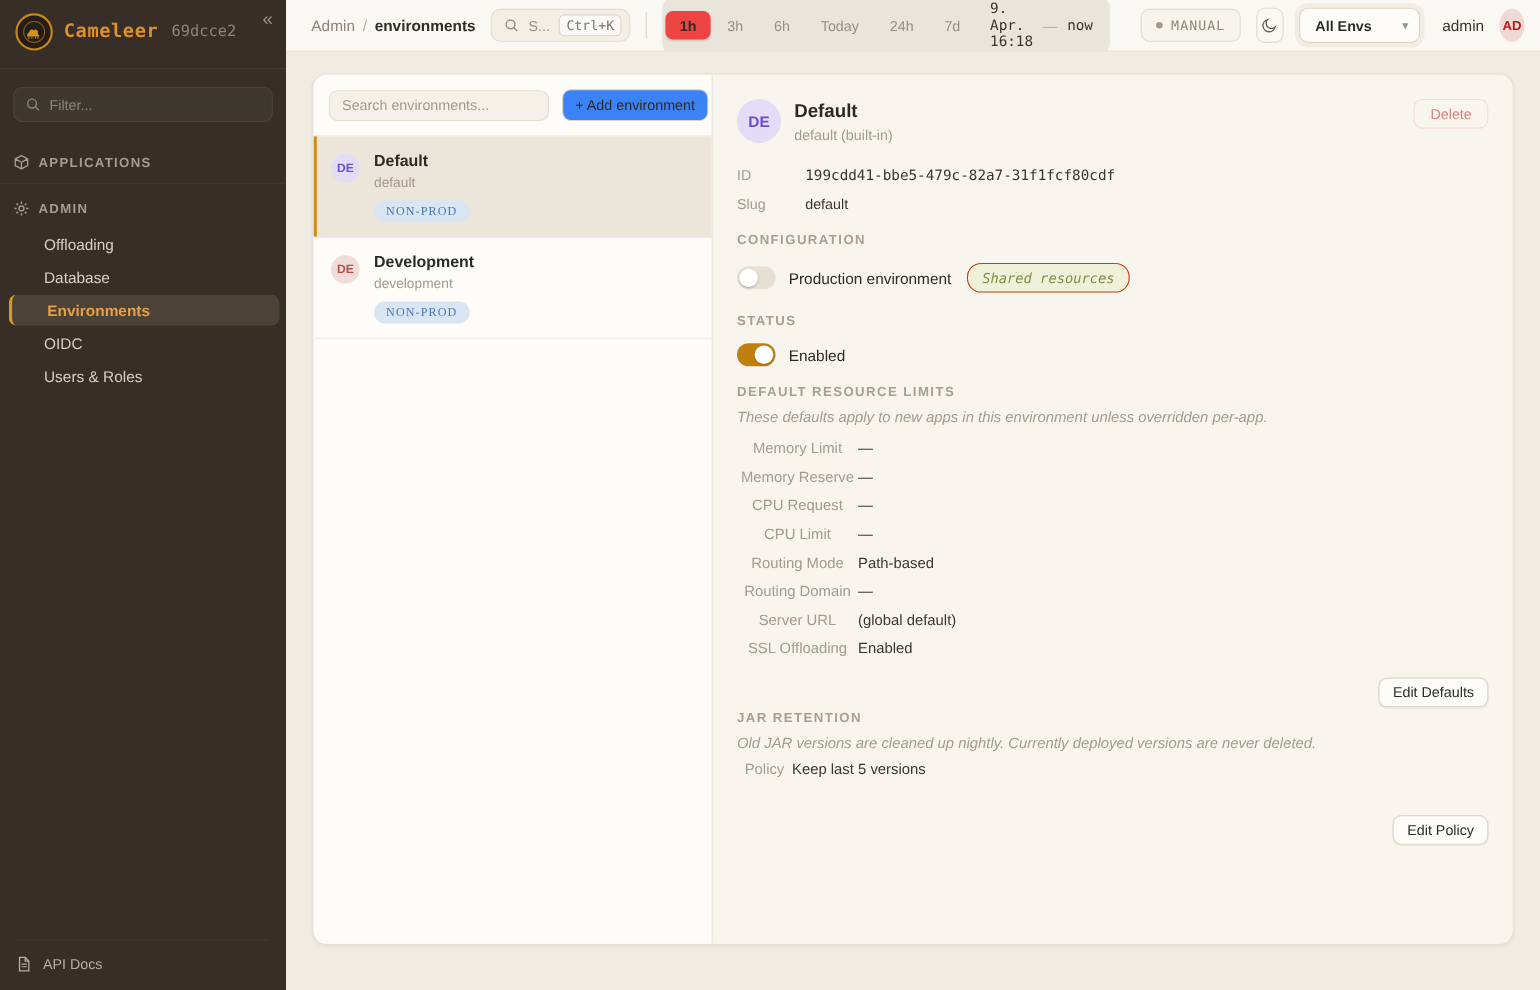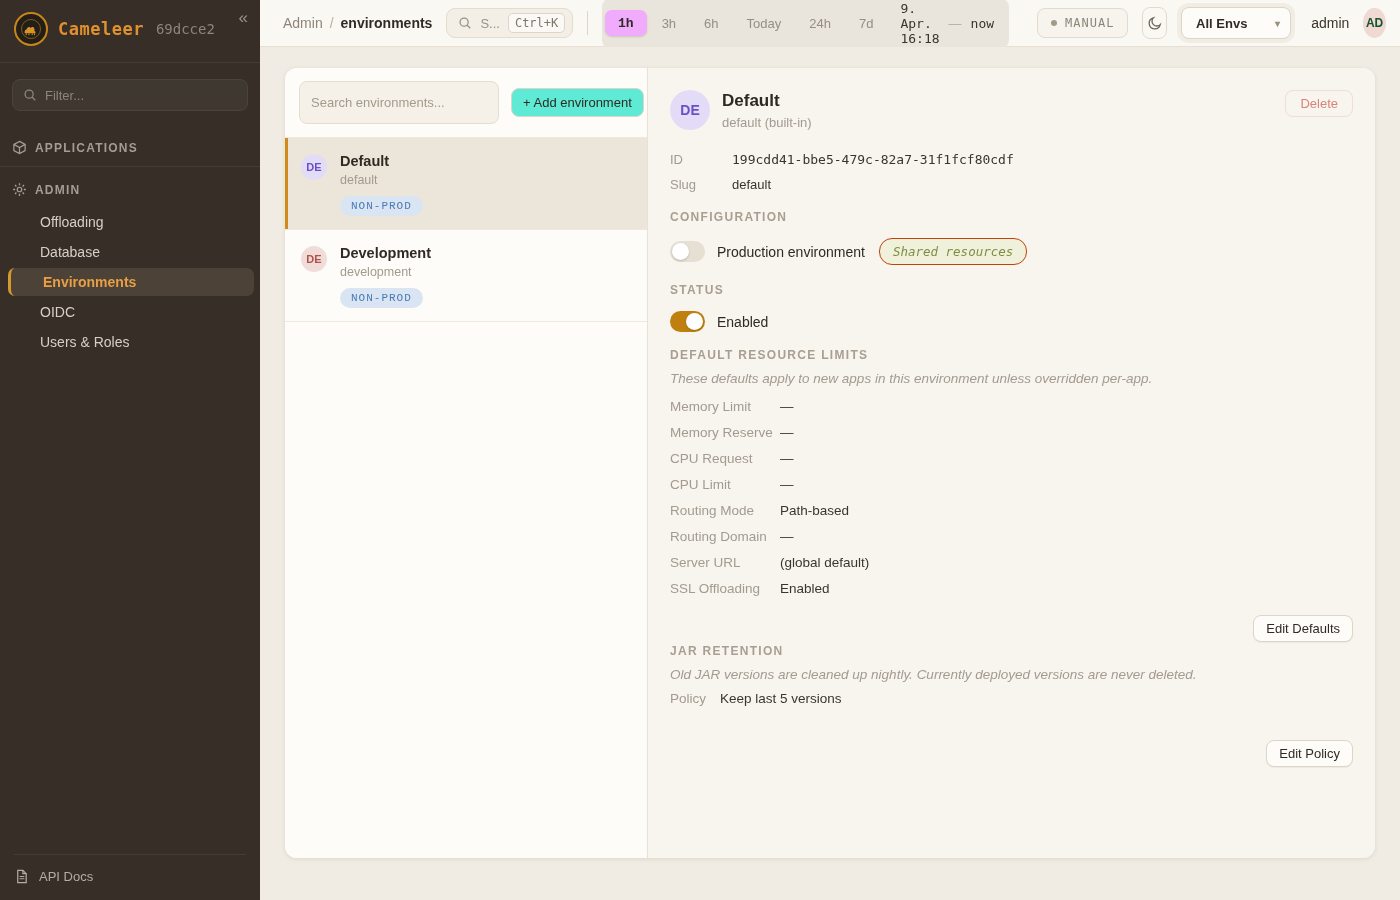--- a/index.html
+++ b/index.html
@@ -31,52 +31,52 @@
   .topbar { position:absolute; left:260px; top:0; width:1140px; height:47px; background:#faf8f3; border-bottom:1px solid #e6dfd2; display:flex; align-items:center; padding:0 14px 0 23px; gap:14px; }
   .crumb { display:flex; align-items:center; gap:7px; font-size:14px; white-space:nowrap; }
   .crumb .c-section { color:#8d8578; }
   .crumb .c-sep { color:#b8b0a2; }
   .crumb .c-page { color:#2f2a24; font-weight:bold; }
   .searchbtn { display:flex; align-items:center; gap:8px; height:30px; padding:0 7px 0 11px; background:#f3efe7; border:1px solid #e3dccf; border-radius:9px; color:#9a9183; font-size:13px; cursor:pointer; }
   .kbd { font-family:"DejaVu Sans Mono", monospace; font-size:12px; color:#7d766b; background:#fbf9f5; border:1px solid #ddd5c6; border-radius:5px; padding:2px 6px; }
   .vdiv { width:1px; height:24px; background:#ddd5c8; }
   .timegroup { display:flex; align-items:center; background:#eae5dc; border-radius:9px; padding:3px; gap:2px; }
   .tbtn { height:26px; padding:0 13px; display:flex; align-items:center; border-radius:7px; font-size:13px; color:#968e82; cursor:pointer; white-space:nowrap; }
-  .tbtn.active { background:#f0abfc; color:#2f2a24; font-weight:bold; box-shadow:0 1px 2px rgba(60,50,30,.18);font-family:Liberation Mono, monospace; }
+  .tbtn.active { background:#ef4444; color:#2f2a24; font-weight:bold; box-shadow:0 1px 2px rgba(60,50,30,.18); }
   .trange { display:flex; align-items:center; gap:9px; padding:0 12px; font-size:13px; }
   .trange .tfrom,.trange .tto { font-family:"DejaVu Sans Mono", monospace; color:#3a342c; }
   .trange .tsep { color:#b5ac9e; }
   .spacer { flex:1 1 auto; }
   .manual-badge { display:flex; align-items:center; gap:8px; height:30px; padding:0 13px; border:1px solid #e2dbcd; border-radius:8px; color:#8d8578; font-family:"DejaVu Sans Mono", monospace; font-size:12px; letter-spacing:1px; background:#f7f4ee; }
   .manual-badge .dot { width:6px; height:6px; border-radius:50%; background:#a39a8c; }
   .iconbtn { width:32px; height:32px; border:1px solid #e2dbcd; border-radius:8px; background:#faf8f3; display:flex; align-items:center; justify-content:center; cursor:pointer; }
   .env-select { display:flex; align-items:center; justify-content:space-between; width:137px; height:32px; background:#fdfcf9; border:1px solid #ddd5c6; border-radius:8px; padding:0 10px 0 14px; font-size:13px; font-weight:bold; color:#2f2a24; cursor:pointer; box-shadow:0 0 0 4px #f1ede4; }
   .env-select .chev { color:#9a9183; font-size:10px; }
   .username { font-size:14px; color:#3a342c; margin-left:6px; }
-  .avatar-sm { width:30px; height:30px; border-radius:50%; background:#f0d8d3; color:#14532d; font-size:12px; font-weight:bold; display:flex; align-items:center; justify-content:center; cursor:pointer; }
+  .avatar-sm { width:30px; height:30px; border-radius:50%; background:#f0d8d3; color:#b91c1c; font-size:12px; font-weight:bold; display:flex; align-items:center; justify-content:center; cursor:pointer; }
 
   
   .content { position:absolute; left:260px; top:47px; width:1140px; height:853px; background:#f1ece3; }
   .card { position:absolute; left:25px; top:21px; width:1090px; height:790px; background:#fdfcf9; border-radius:12px; box-shadow:0 1px 4px rgba(70,60,40,.13); display:flex; overflow:hidden; }
 
   
   .list-panel { width:363px; flex:0 0 auto; display:flex; flex-direction:column; border-right:1px solid #e8e2d6; background:#fdfcf9; }
   .list-head { display:flex; align-items:center; gap:12px; padding:13px 14px; border-bottom:1px solid #eee8dd; }
-  .env-search { flex:1 1 auto; height:43px; background:#f5f1e9; border:1px solid #e5ddd0; border-radius:8px; padding:0 11px; font-size:13px; color:#3a342c; font-family:"Liberation Sans", sans-serif; }
+  .env-search { flex:1 1 auto; height:28px; background:#f5f1e9; border:1px solid #e5ddd0; border-radius:8px; padding:0 11px; font-size:13px; color:#3a342c; font-family:"Liberation Sans", sans-serif; }
   .env-search::placeholder { color:#a39a8c; }
-  .add-btn { height:29px; padding:0 11px; background:#5eead4; border:1px solid #ddd5c6; border-radius:8px; font-size:13px; color:#2f2a24; white-space:nowrap; cursor:pointer;text-align:center; }
+  .add-btn { height:29px; padding:0 11px; background:#3b82f6; border:1px solid #ddd5c6; border-radius:8px; font-size:13px; color:#2f2a24; white-space:nowrap; cursor:pointer;text-align:center; }
   .env-item { position:relative; display:flex; gap:13px; padding:15px 16px 13px 16px; border-bottom:1px solid #eee8dd; cursor:pointer; }
   .env-item.selected { background:#ece5da; }
   .env-item.selected::before { content:""; position:absolute; left:0; top:0; bottom:0; width:3px; background:#cf8c1c; }
   .env-avatar { width:26px; height:26px; border-radius:50%; font-size:11px; font-weight:bold; display:flex; align-items:center; justify-content:center; flex:0 0 auto; margin-top:1px; }
   .av-purple { background:#e3dcf7; color:#6b4fc8; }
   .av-pink { background:#f0dcd8; color:#b2524a; }
   .env-name { font-size:14.5px; font-weight:bold; color:#2f2a24; }
   .env-slug { font-size:12.5px; color:#a39a8c; margin-top:4px; }
-  .badge-nonprod { display:inline-block; margin-top:9px; font-family:Liberation Mono, monospace; font-size:11px; letter-spacing:1px; color:#4a7ab5; background:#d9e5f3; border-radius:10px; padding:4px 11px; }
+  .badge-nonprod { display:inline-block; margin-top:9px; font-family:Liberation Serif, serif; font-size:11px; letter-spacing:1px; color:#4a7ab5; background:#d9e5f3; border-radius:10px; padding:4px 11px; }
 
   
   .detail { flex:1 1 auto; background:#f8f4ee; padding:22px 22px 20px 22px; overflow:hidden; position:relative; }
   .d-head { display:flex; align-items:flex-start; gap:12px; }
   .d-avatar { width:40px; height:40px; border-radius:50%; background:#e3dcf7; color:#6b4fc8; font-size:14px; font-weight:bold; display:flex; align-items:center; justify-content:center; }
   .d-title { font-size:17px; font-weight:bold; color:#2d2a26; padding-top:1px; }
   .d-sub { font-size:13px; color:#a39b90; margin-top:4px; }
   .delete-btn { margin-left:auto; height:27px; padding:0 14px; background:transparent; border:1px solid #f2dcd7; border-radius:8px; color:#d8847a; font-size:13px; cursor:pointer; }
   .info-rows { margin-top:22px; }
   .info-row { display:grid; grid-template-columns:62px 1fr; align-items:baseline; margin-bottom:10px; font-size:13px; }
@@ -86,21 +86,21 @@
   .cfg-row { display:flex; align-items:center; gap:12px; margin-top:14px; }
   .toggle { width:35px; height:21px; border-radius:11px; background:#e6dfd4; position:relative; cursor:pointer; flex:0 0 auto; }
   .toggle .knob { position:absolute; top:2px; left:2px; width:17px; height:17px; border-radius:50%; background:#ffffff; box-shadow:0 1px 2px rgba(60,50,30,.25); }
   .toggle.on { background:#bf800f; }
   .toggle.on .knob { left:auto; right:2px; }
   .cfg-label { font-size:14px; color:#2f2a24; }
   .badge-shared { font-family:"DejaVu Sans Mono", monospace; font-size:12.5px; color:#7f8e44; background:#eff1da; border:1px solid #c2410c; border-radius:13px; padding:5px 13px; margin-left:2px;font-style:italic; }
   .note { font-size:13.5px; font-style:italic; color:#a39b90; margin-top:9px; }
   .res-rows { margin-top:7px; }
   .res-row { display:grid; grid-template-columns:110px 1fr; align-items:baseline; padding:5.5px 0; font-size:13.5px; }
-  .r-label { color:#a39b90; }
+  .r-label { color:#a39b90;text-align:center; }
   .r-value { color:#3a352f; }
   .btn-row { display:flex; justify-content:flex-end; margin-top:14px; }
   .edit-btn { height:27px; padding:0 12px; background:#fdfcf9; border:1px solid #ddd5c6; border-radius:8px; font-size:13px; color:#2f2a24; cursor:pointer; box-shadow:0 1px 1px rgba(60,50,30,.06); }
   .policy-row { display:grid; grid-template-columns:50px 1fr; align-items:baseline; margin-top:9px; font-size:13.5px; }
 </style>
 </head>
 <body>
 
 <div class="app">
 

